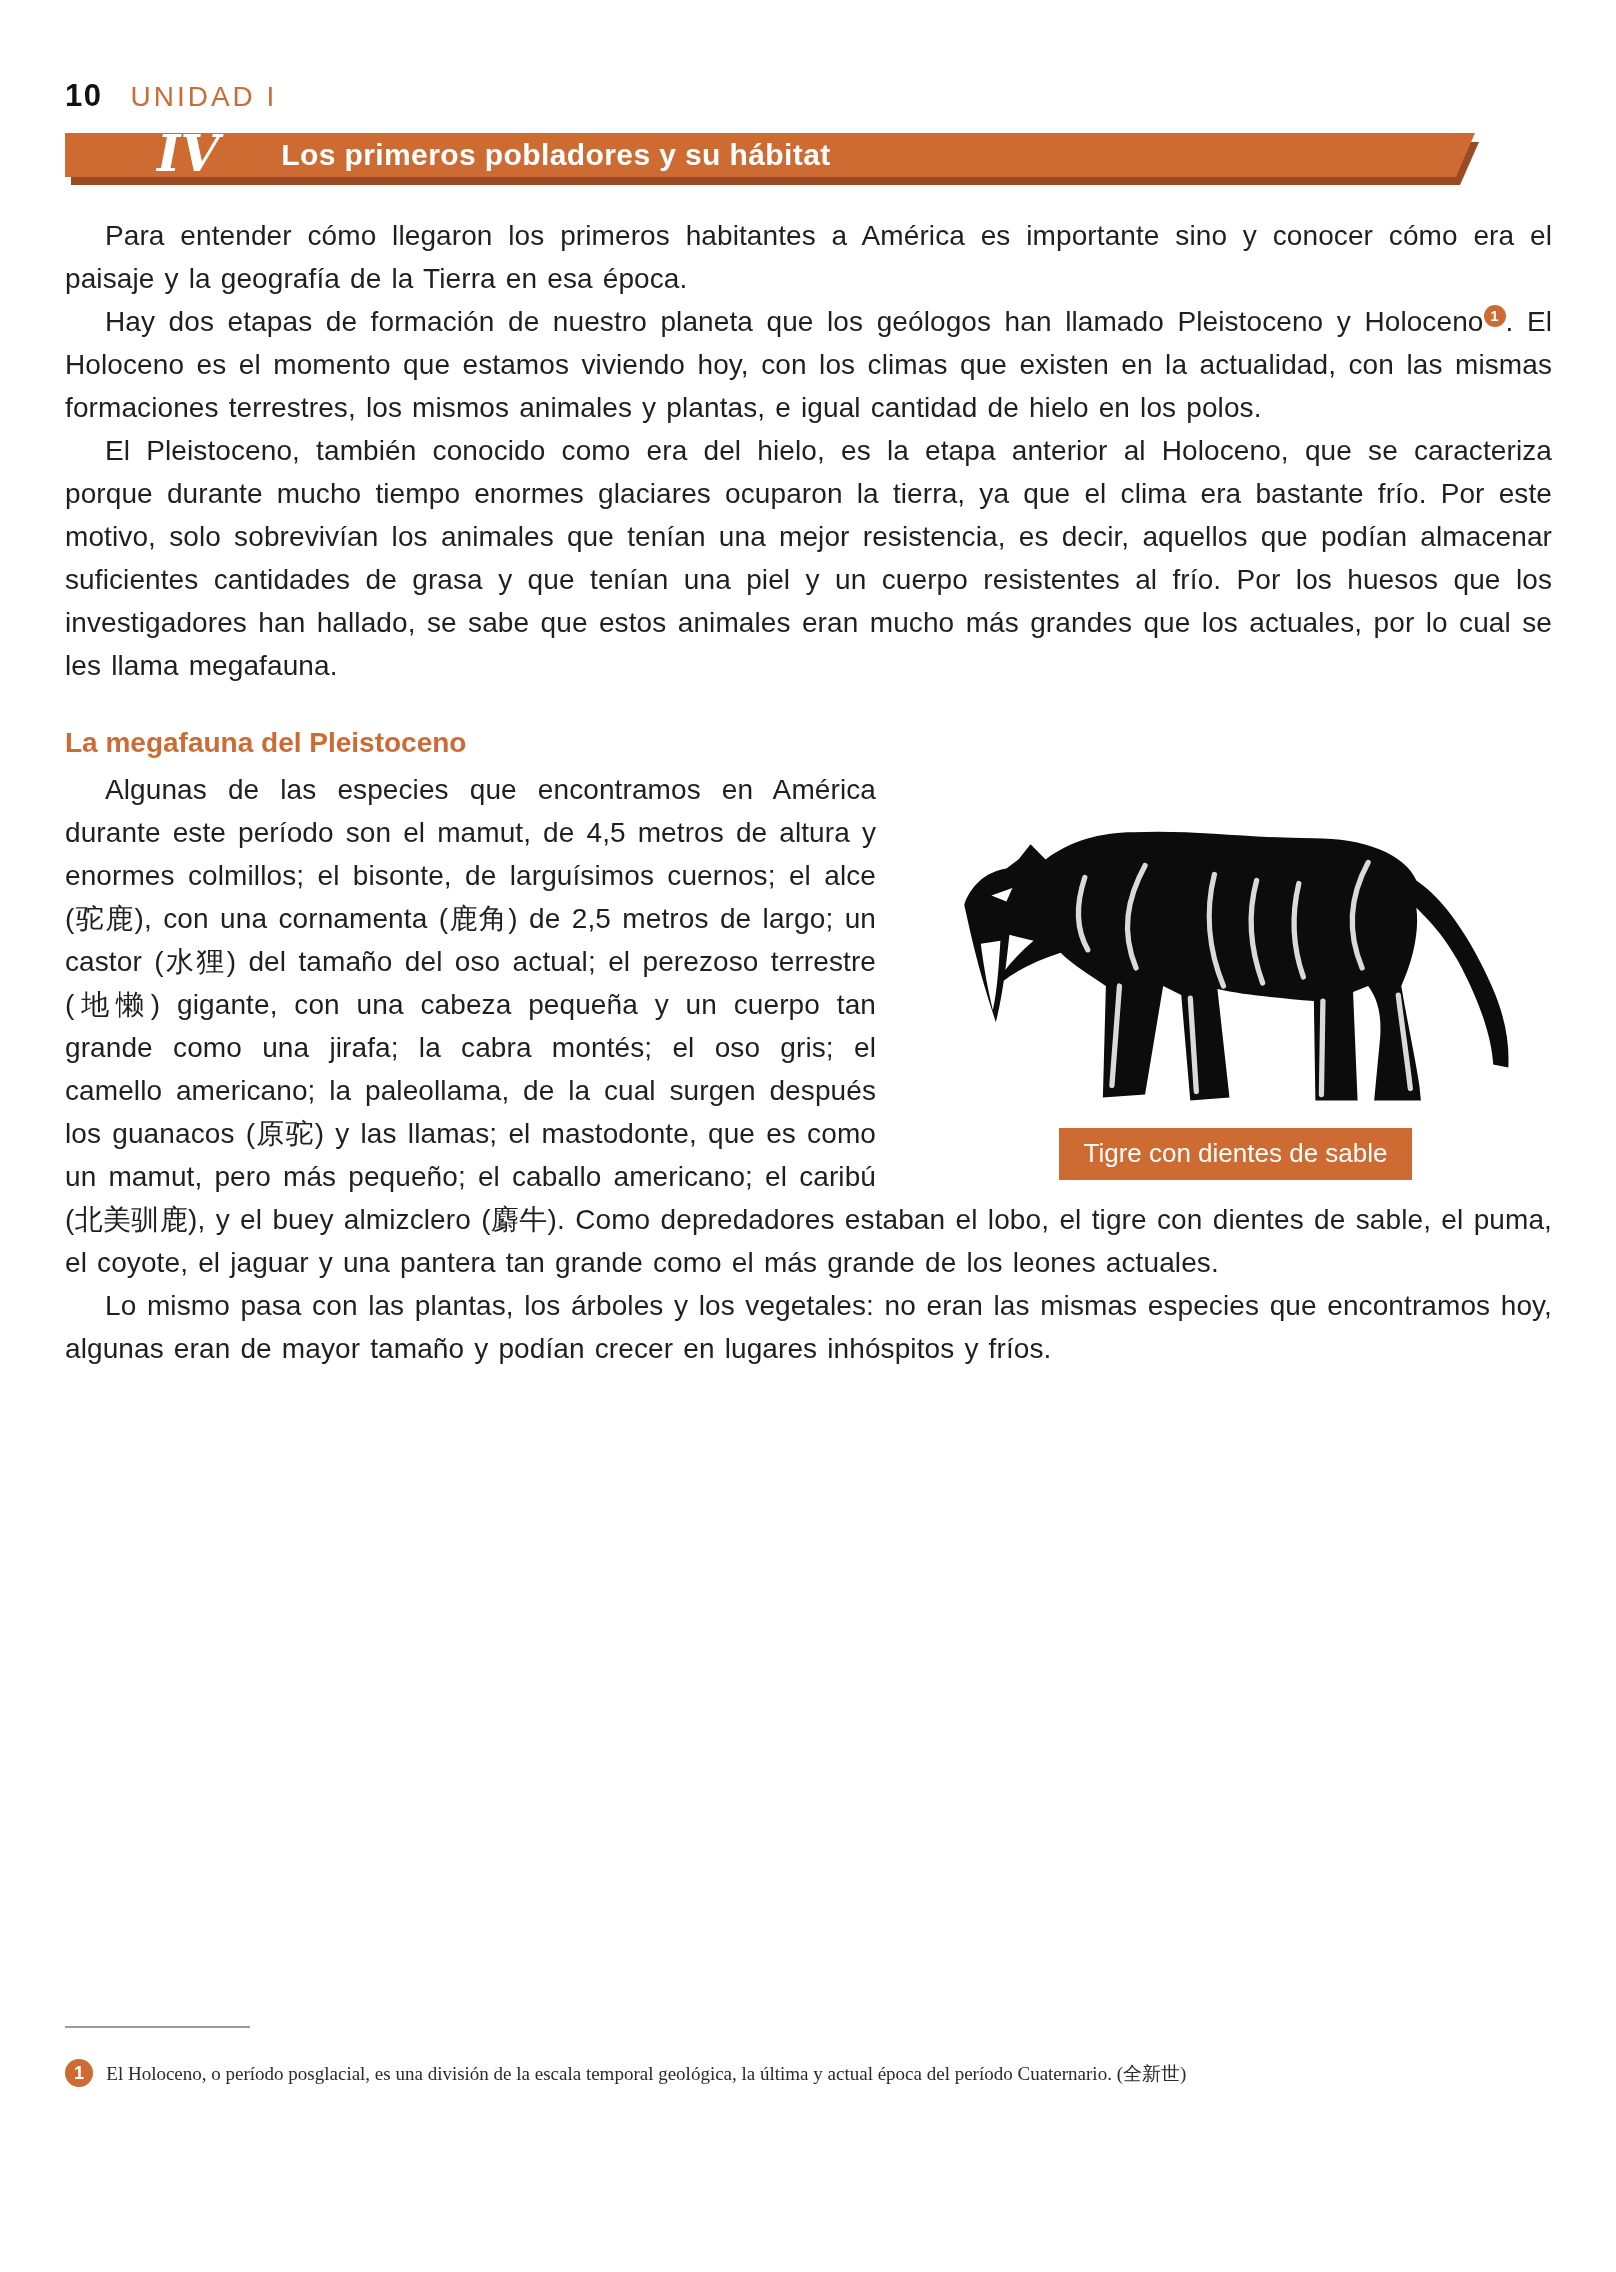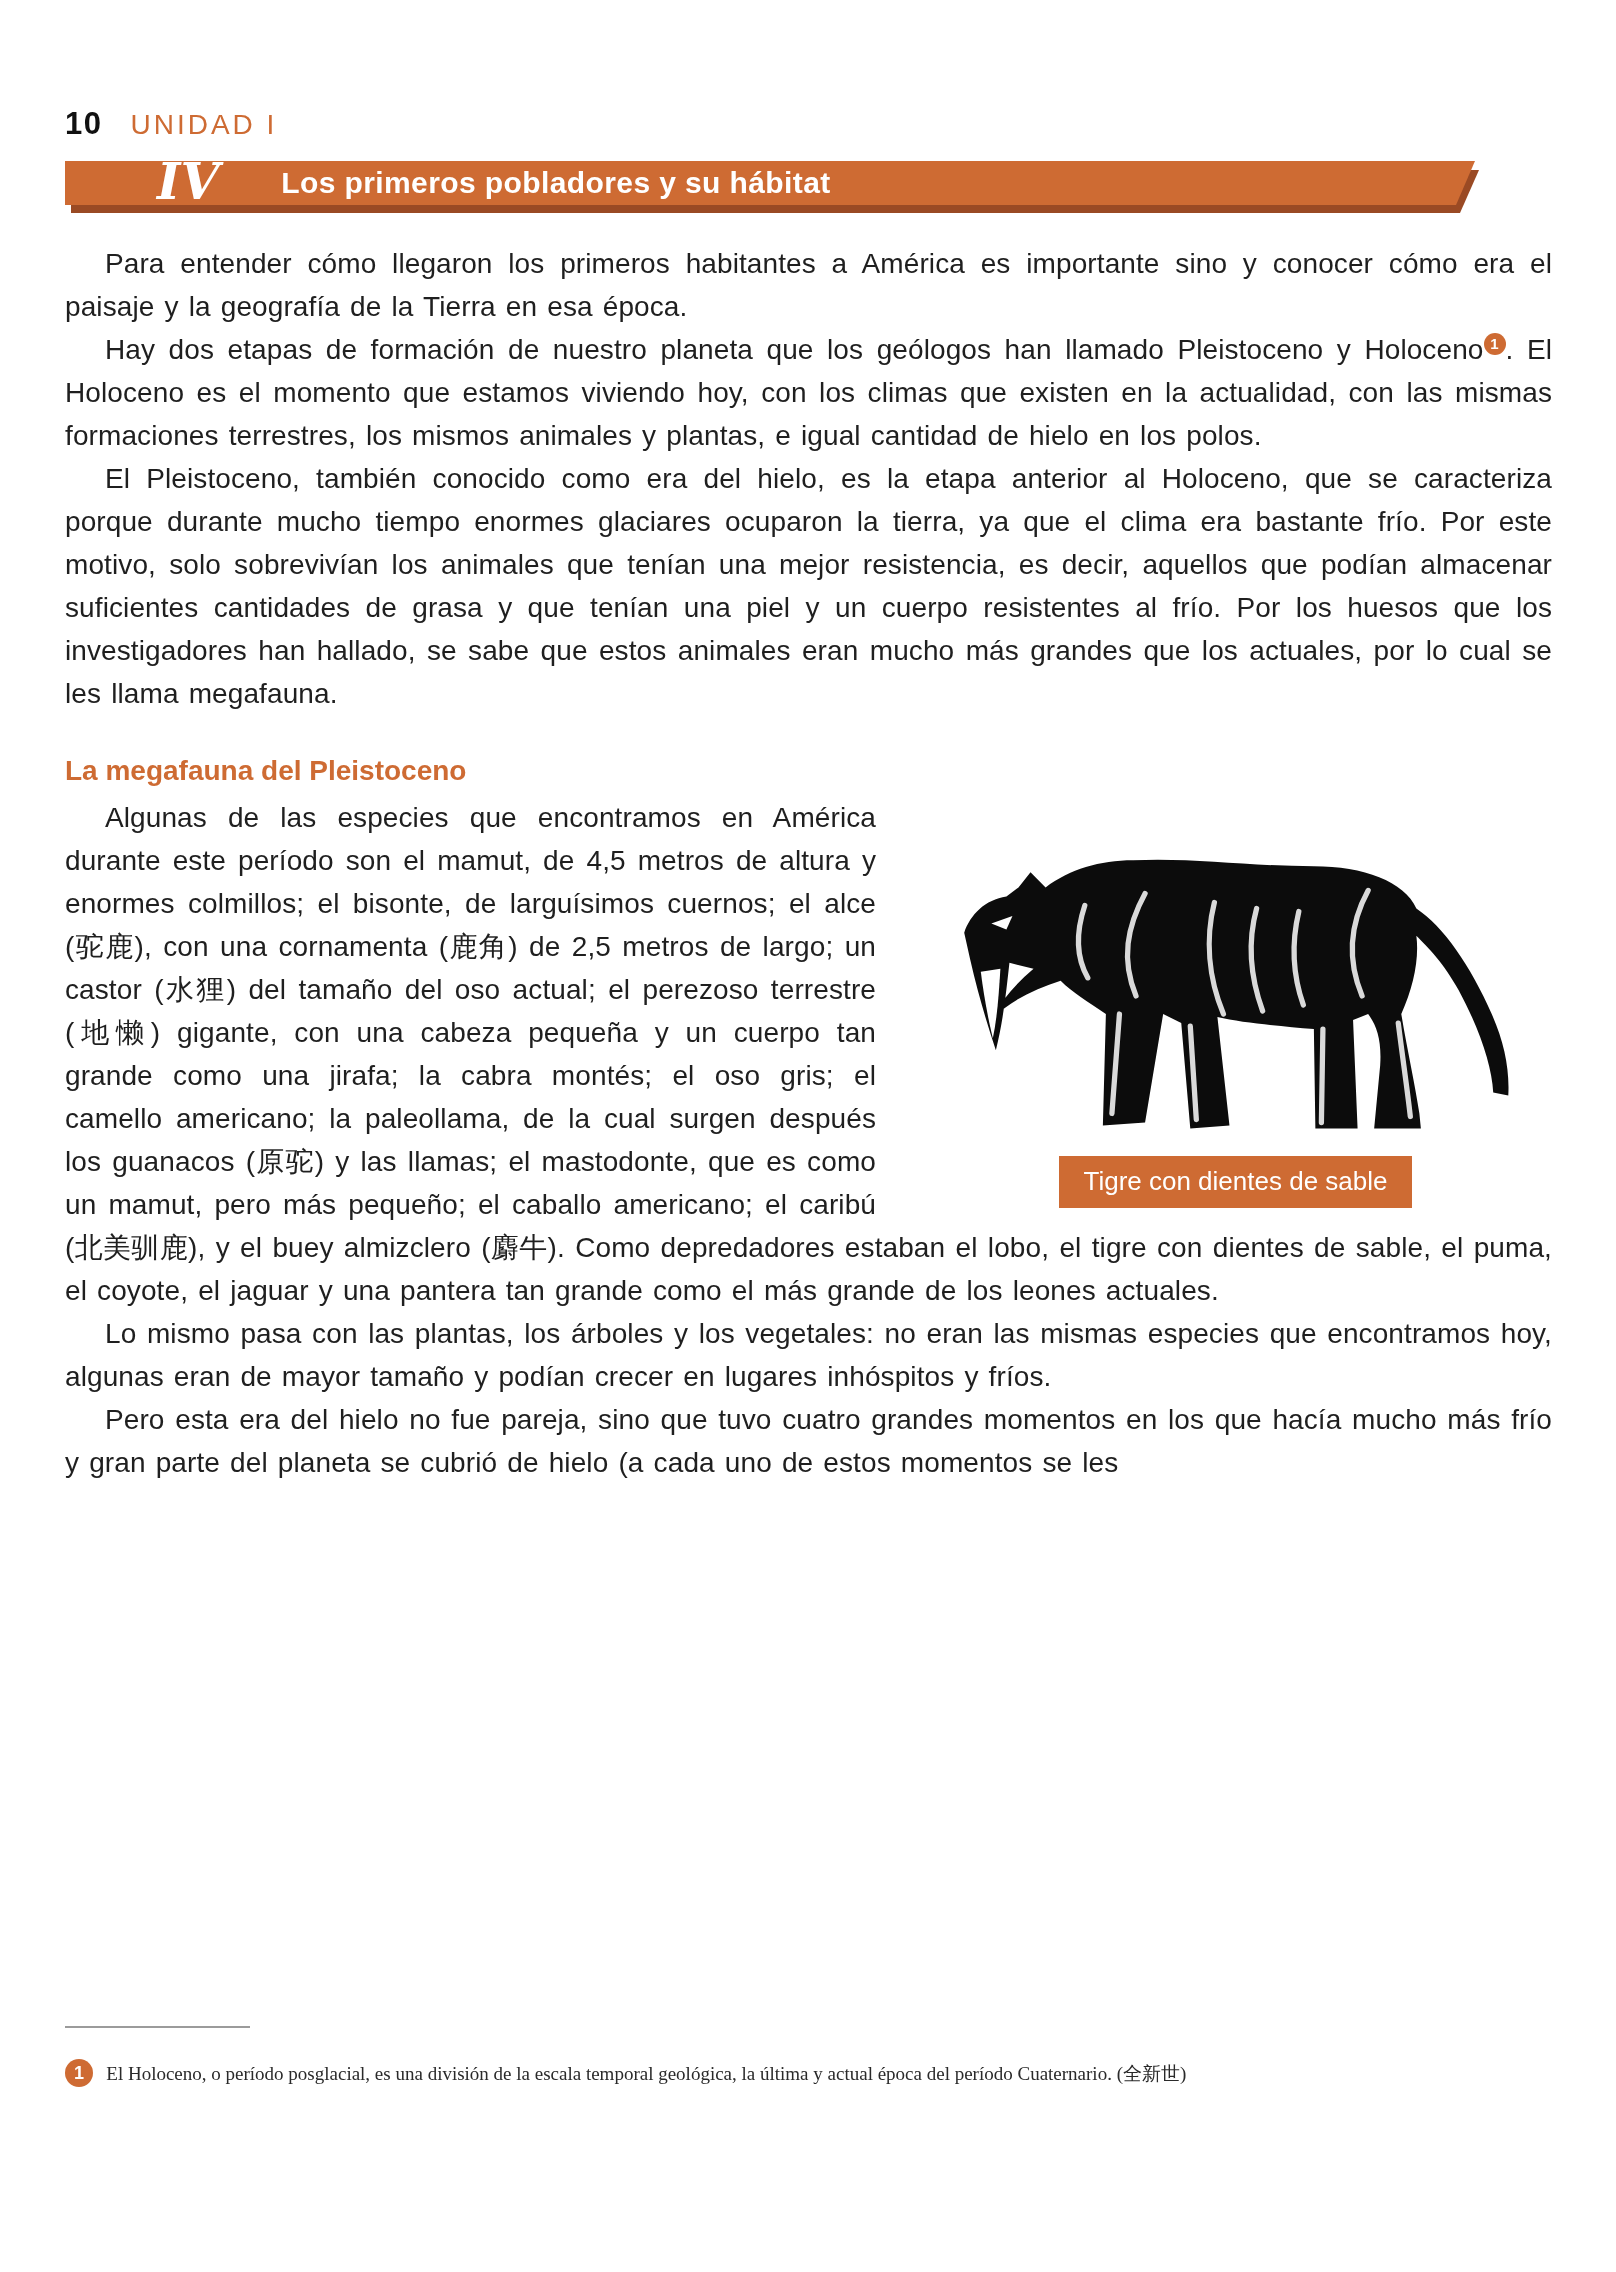--- a/index.html
+++ b/index.html
@@ -22,21 +22,20 @@
     padding-top: 78px;
     display: flex;
     align-items: baseline;
     gap: 28px;
   }
   .page-number {
     font-size: 31px;
     font-weight: bold;
     color: #111;
     letter-spacing: 1.5px;
-    margin-top: 28px;
   }
   .unit-label {
     font-size: 28px;
     font-weight: normal;
     color: var(--accent, #ce6b33);
     letter-spacing: 3px;
   }
 
   
   .banner-wrap {
@@ -249,21 +248,20 @@
             </g>
           </g>
         </svg>
         <figcaption class="caption-box">Tigre con dientes de sable</figcaption>
       </figure>
       <p class="body-p">Algunas de las especies que encontramos en América durante este período son el mamut, de 4,5 metros de altura y enormes colmillos; el bisonte, de larguísimos cuernos; el alce (驼鹿), con una cornamenta (鹿角) de 2,5 metros de largo; un castor (水狸) del tamaño del oso actual; el perezoso terrestre (地懒) gigante, con una cabeza pequeña y un cuerpo tan grande como una jirafa; la cabra montés; el oso gris; el camello americano; la paleollama, de la cual surgen después los guanacos (原驼) y las llamas; el mastodonte, que es como un mamut, pero más pequeño; el caballo americano; el caribú (北美驯鹿), y el buey almizclero (麝牛). Como depredadores estaban el lobo, el tigre con dientes de sable, el puma, el coyote, el jaguar y una pantera tan grande como el más grande de los leones actuales.</p>
     </div>
 
     <p class="body-p">Lo mismo pasa con las plantas, los árboles y los vegetales: no eran las mismas especies que encontramos hoy, algunas eran de mayor tamaño y podían crecer en lugares inhóspitos y fríos.</p>
 
-    <p class="body-p">Pero esta era del hielo no fue pareja, sino que tuvo cuatro grandes momentos en los que hacía mucho más frío y gran parte del planeta se cubrió de hielo (a cada uno de estos momentos se les</p>
 
   </main>
 
   <footer class="footnote-area">
     <div class="footnote-rule"></div>
     <div class="footnote">
       <span class="circ fn-badge">1</span>
       <span class="footnote-text">El Holoceno, o período posglacial, es una división de la escala temporal geológica, la última y actual época del período Cuaternario. (全新世)</span>
     </div>
   </footer>

